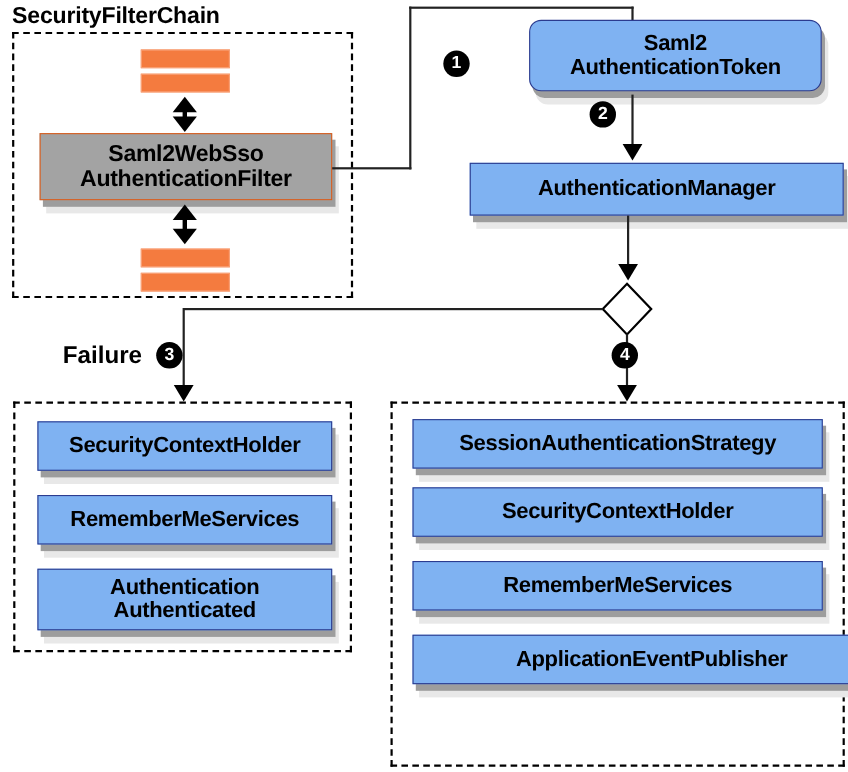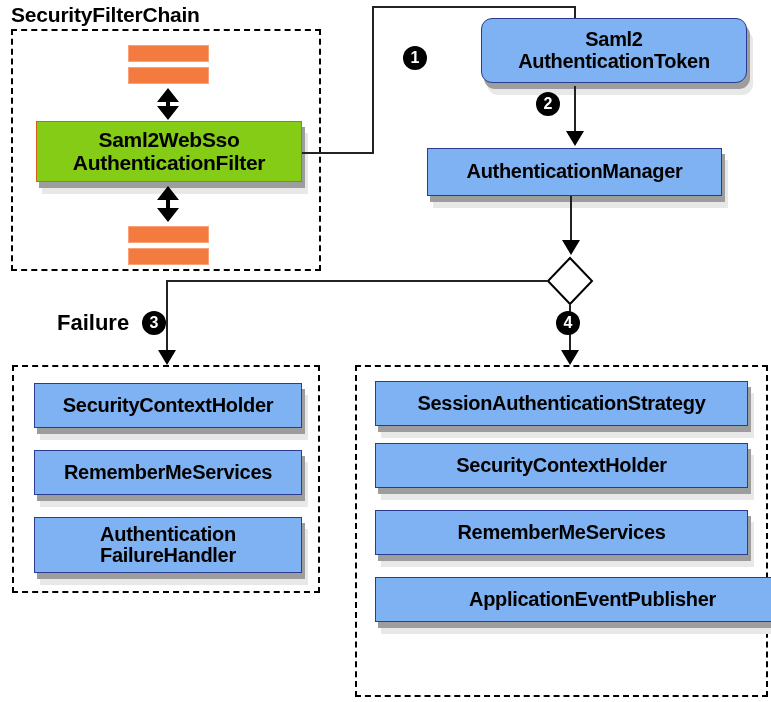--- a/index.html
+++ b/index.html
@@ -73,21 +73,21 @@
     color: #000000;
     line-height: 1.07;
     letter-spacing: -0.3px;
   }
   .node.blue .face {
     background: #7fb2f2;
     border: 1.5px solid #2b3b8f;
     font-size: 20px;
   }
   .node.orange .face {
-    background: #84cc16;
+    background: #a3a3a3;
     border: 1.5px solid #d95e1e;
     font-size: 21px;
   }
   .node.rounded .face,
   .node.rounded .shadow-mid,
   .node.rounded .shadow-back {
     border-radius: 11px;
   }
 
   
@@ -231,21 +231,21 @@
     </div>
   </div>
 
   <div class="step-badge" style="left:403px; top:46px;">1</div>
 
   <div class="ln-v" style="left:574px; top:86px; height:47px;"></div>
   <div class="arrow-down" style="left:566px; top:131px;"></div>
 
   <div class="step-badge" style="left:536px; top:92px;">2</div>
 
-  <div class="node blue" style="left:427px; top:148px; width:295px; height:48px;">
+  <div class="node blue" style="left:427px; top:148px; width:340px; height:48px;">
     <div class="shadow-back"></div>
     <div class="shadow-mid"></div>
     <div class="face">
       <span>AuthenticationManager</span>
     </div>
   </div>
 
   <div class="ln-v" style="left:570px; top:196px; height:46px;"></div>
   <div class="arrow-down" style="left:562px; top:240px;"></div>
 
@@ -285,21 +285,21 @@
       <span>RememberMeServices</span>
     </div>
   </div>
 
   <div class="node blue" style="left:34px; top:517px; width:268px; height:56px;">
     <div class="shadow-back"></div>
     <div class="shadow-mid"></div>
     <div class="face">
       <span>
         <span>Authentication</span><br>
-        <span>FailureHandler</span>
+        <span>Authenticated</span>
       </span>
     </div>
   </div>
 
   <div class="dashed-group" style="left:355px; top:365px; width:413px; height:332px;"></div>
 
   <div class="node blue" style="left:375px; top:381px; width:373px; height:45px;">
     <div class="shadow-back"></div>
     <div class="shadow-mid"></div>
     <div class="face">

